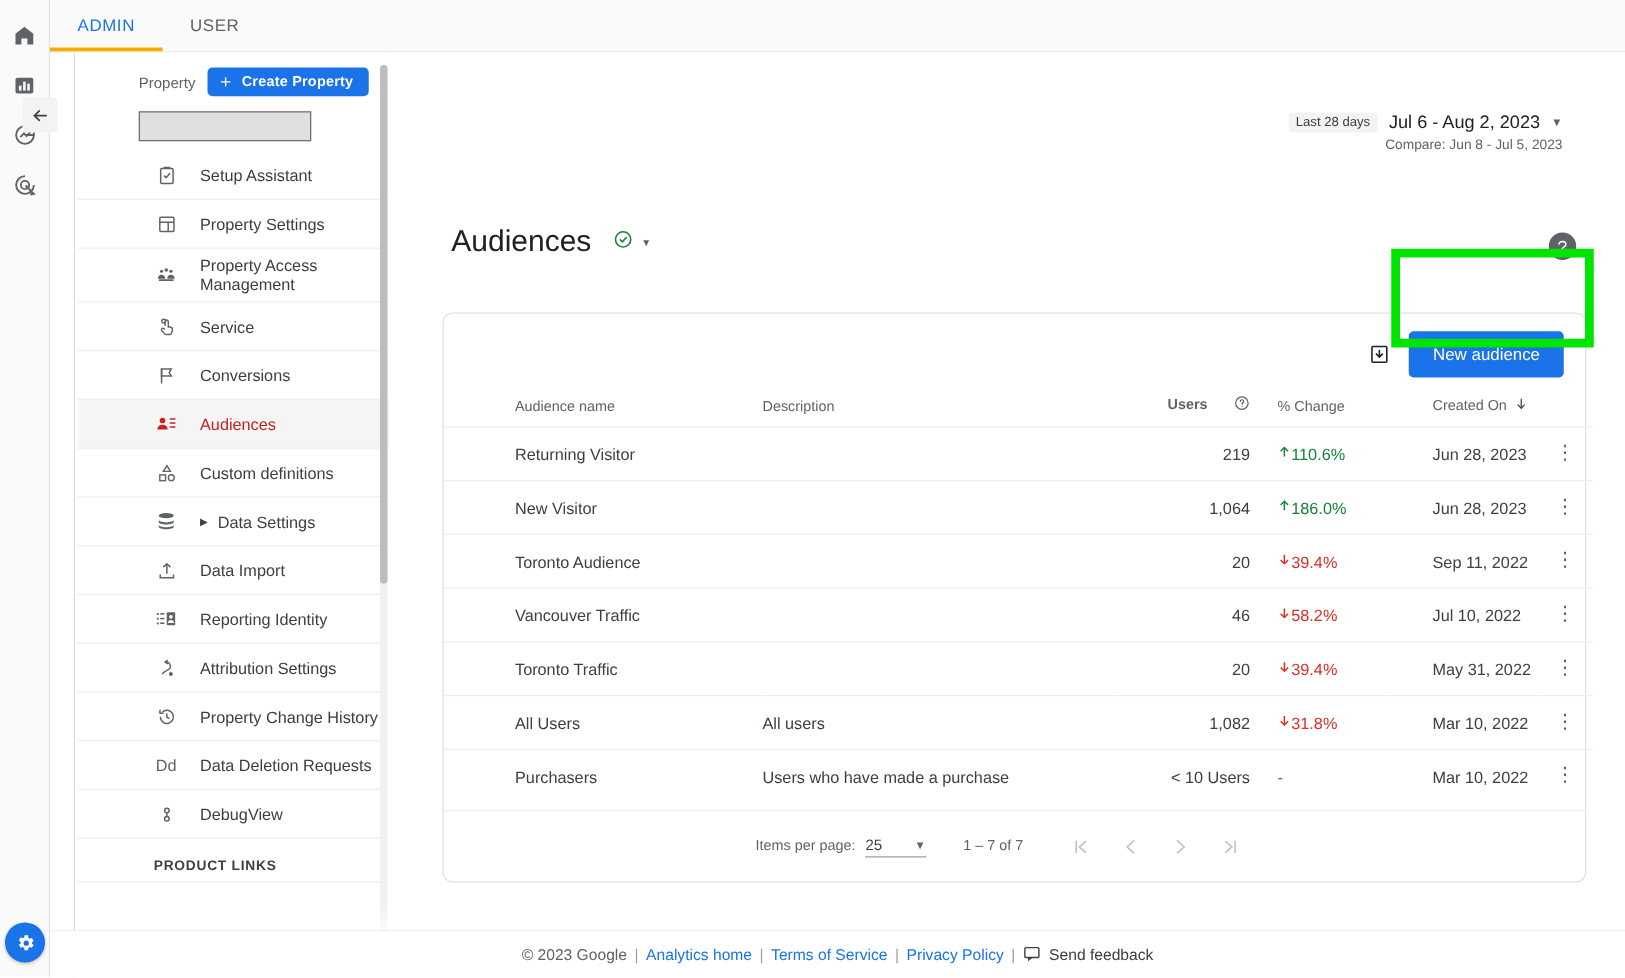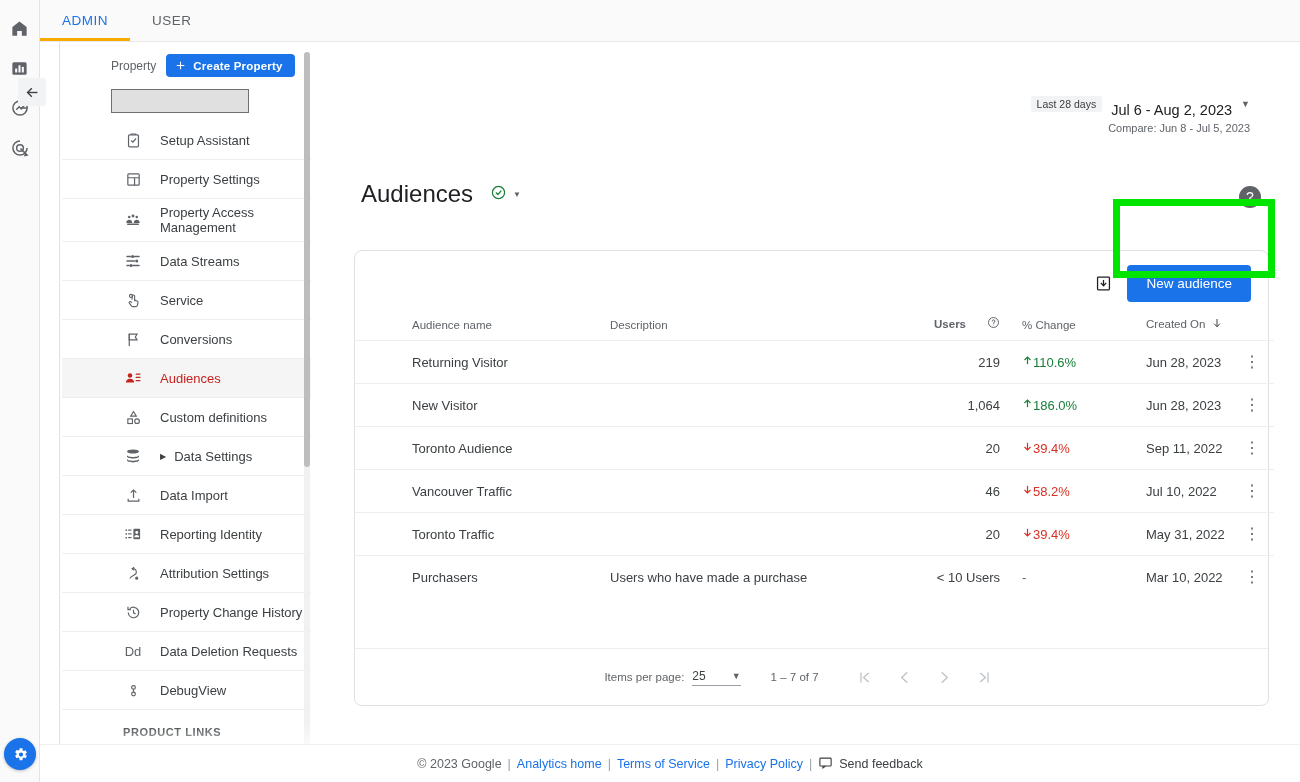--- a/index.html
+++ b/index.html
@@ -111,21 +111,21 @@
   
   .main { position: absolute; left: 311px; top: 42px; width: 989px; height: 702px; background: #fff; }
   .daterow {
     position: absolute; right: 50px; top: 48px; text-align: right;
   }
   .dr-line1 { display: flex; align-items: center; justify-content: flex-end; gap: 9px; }
   .dr-chip {
     background: #f1f3f4; color: #3c4043; font-size: 10.5px;
     padding: 2px 6px; border-radius: 3px;
   }
-  .dr-range { font-size: 14.5px; color: #202124; cursor: pointer; margin-top: 12px; }
+  .dr-range { font-size: 14.5px; color: #202124; cursor: pointer; }
   .dr-caret { color: #5f6368; font-size: 9px; }
   .dr-compare { font-size: 11px; color: #5f6368; margin-top: 4px; }
 
   .page-title-row {
     position: absolute; left: 50px; top: 138px;
     display: flex; align-items: center; gap: 10px;
   }
   .page-title { font-size: 24px; color: #202124; font-weight: normal; }
   .title-chip {
     display: flex; align-items: center; gap: 6px;
@@ -300,35 +300,20 @@
               <circle cx="7" cy="8" r="1.7"></circle>
               <circle cx="12" cy="6.6" r="1.9"></circle>
               <circle cx="17" cy="8" r="1.7"></circle>
               <path d="M3 16c0-2.6 2-4.2 4-4.2s4 1.6 4 4.2zM13 16c0-2.6 2-4.2 4-4.2s4 1.6 4 4.2z"></path>
               <rect x="4" y="16.6" width="16" height="1.9" rx=".9"></rect>
             </svg>
         </span>
         <span>Property Access Management</span>
       </div>
 
-      <div class="nav-item">
-        <span class="ni-icon">
-          <svg width="18" height="18" viewBox="0 0 24 24" fill="currentColor">
-              <rect x="3" y="5" width="7" height="2" rx="1"></rect>
-              <rect x="13" y="5" width="8" height="2" rx="1"></rect>
-              <circle cx="11.5" cy="6" r="2"></circle>
-              <rect x="3" y="11" width="12" height="2" rx="1"></rect>
-              <circle cx="17" cy="12" r="2"></circle>
-              <rect x="3" y="17" width="5" height="2" rx="1"></rect>
-              <rect x="11" y="17" width="10" height="2" rx="1"></rect>
-              <circle cx="9.5" cy="18" r="2"></circle>
-            </svg>
-        </span>
-        <span>Data Streams</span>
-      </div>
 
       <div class="nav-item">
         <span class="ni-icon">
           <svg width="17" height="17" viewBox="0 0 24 24" fill="none" stroke="currentColor" stroke-width="1.6">
               <path d="M10 11V6a1.8 1.8 0 0 1 3.6 0v7"></path>
               <path d="M13.6 11.5l3.4 1.2a2 2 0 0 1 1.3 2.3l-.7 3.4a3 3 0 0 1-2.9 2.3h-3.3a3 3 0 0 1-2.3-1.1l-3-3.8a1.5 1.5 0 0 1 2-2.1L10 15"></path>
               <circle cx="8.5" cy="5.5" r="2.2"></circle>
             </svg>
         </span>
         <span>Service</span>
@@ -600,20 +585,33 @@
               <td class="c-chg"><span class="chg-down">
                   <svg width="11" height="13" viewBox="0 0 24 24" fill="none" stroke="#d93025" stroke-width="2.6">
                     <path d="M12 4v15"></path>
                     <polyline points="5.5,13 12,19.5 18.5,13"></polyline>
                   </svg>
                 </span><span class="chg-down">39.4%</span></td>
               <td class="c-date">May 31, 2022</td>
               <td class="c-menu"><span class="kebab">⋮</span></td>
             </tr>
             <tr>
+              <td class="c-name">All Users</td>
+              <td class="c-desc">All users</td>
+              <td class="c-users">1,082</td>
+              <td class="c-chg"><span class="chg-down">
+                  <svg width="11" height="13" viewBox="0 0 24 24" fill="none" stroke="#d93025" stroke-width="2.6">
+                    <path d="M12 4v15"></path>
+                    <polyline points="5.5,13 12,19.5 18.5,13"></polyline>
+                  </svg>
+                </span><span class="chg-down">31.8%</span></td>
+              <td class="c-date">Mar 10, 2022</td>
+              <td class="c-menu"><span class="kebab">⋮</span></td>
+            </tr>
+            <tr>
               <td class="c-name">Purchasers</td>
               <td class="c-desc">Users who have made a purchase</td>
               <td class="c-users">&lt; 10 Users</td>
               <td class="c-chg"><span class="chg-none">-</span></td>
               <td class="c-date">Mar 10, 2022</td>
               <td class="c-menu"><span class="kebab">⋮</span></td>
             </tr>
           </tbody>
       </table>
 

